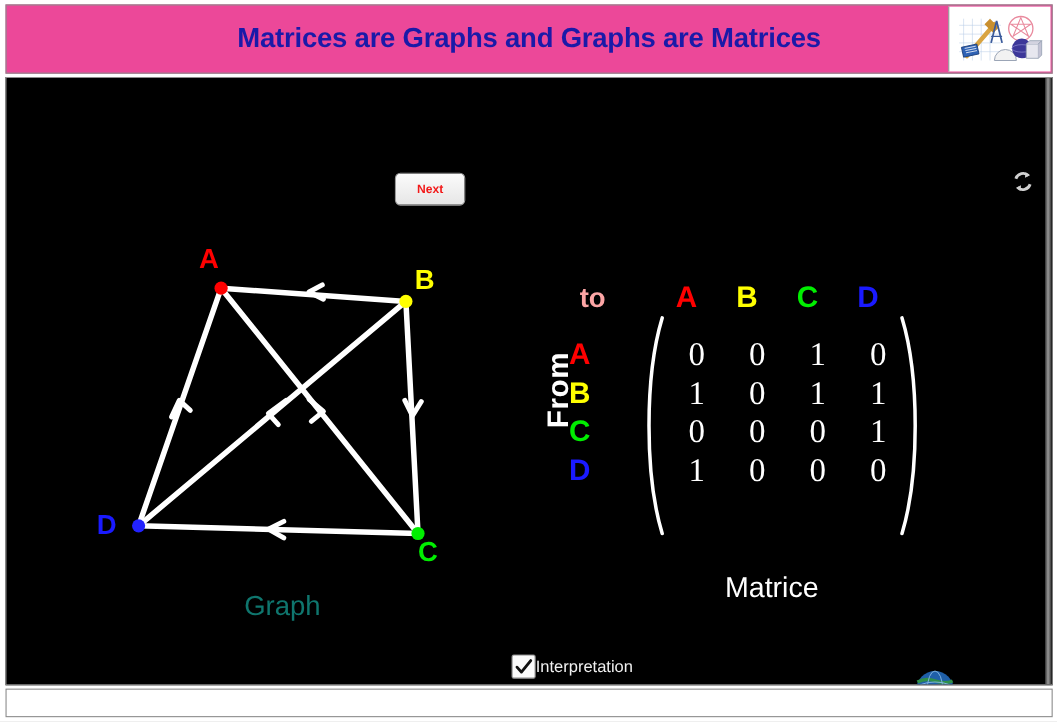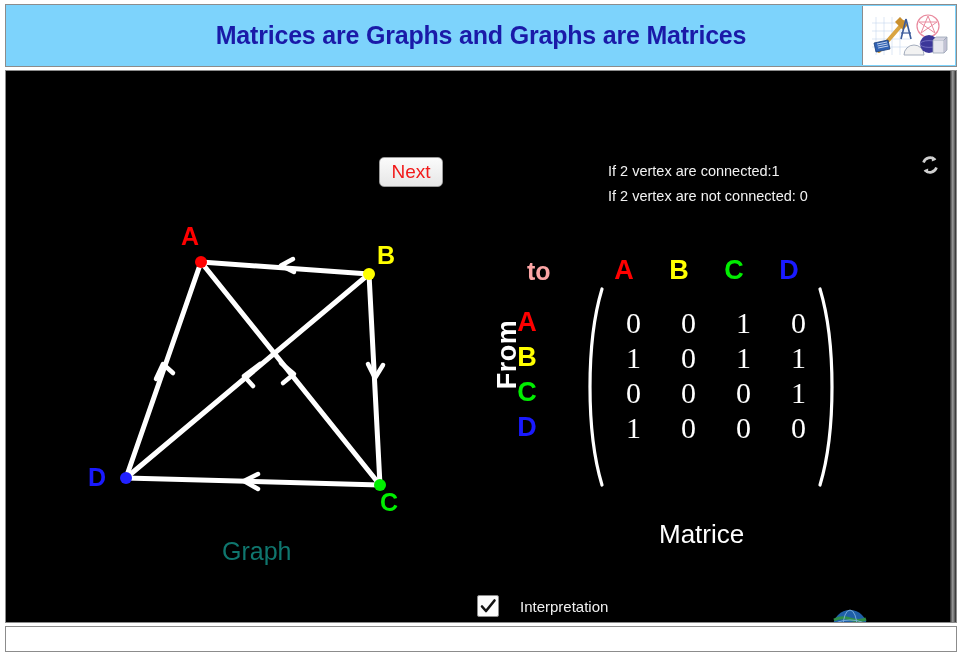--- a/index.html
+++ b/index.html
@@ -23,21 +23,21 @@
     box-sizing: border-box;
     padding: 4px 4px 4px 5px;
   }
 
   
   #header {
     position: relative;
     box-sizing: border-box;
     height: 63px;
     border: 1px solid #8c8c8c;
-    background: #7dd3fc;
+    background: #ec4899;
     display: flex;
     align-items: center;
     justify-content: center;
   }
   #title {
     color: #1a1aa8;
     font-size: 25px;
     font-weight: bold;
     letter-spacing: -0.2px;
     white-space: nowrap;
@@ -96,29 +96,28 @@
   #next-button {
     position: absolute;
     left: 353px;
     top: 86px;
     width: 62px;
     height: 28px;
     border: 1px solid #9a9a9a;
     border-radius: 5px;
     background: linear-gradient(to bottom, #fbfbfb, #e6e6e6);
     color: #f21a1a;
-    font-size: 19px;
-    font-weight: normal;
+    font-size: 11px;
+    font-weight: bold;
     display: flex;
     align-items: center;
     justify-content: center;
     cursor: pointer;
     user-select: none;
     box-shadow: 0 1px 1px rgba(0,0,0,0.4);
-    margin-left: 20px;
   }
 
   
   #legend {
     position: absolute;
     left: 602px;
     top: 88px;
     color: #f2f2f2;
     font-size: 14.5px;
     line-height: 25px;
@@ -249,24 +248,23 @@
     text-align: right;
   }
 
   
   #interp-row {
     position: absolute;
     left: 459px;
     top: 524px;
     display: flex;
     align-items: center;
-    gap: 21px;
+    gap: 0;
     cursor: pointer;
     user-select: none;
-    margin-left: 12px;
   }
   #interp-box {
     width: 20px;
     height: 20px;
     background: #fbfbfb;
     border: 1px solid #8a8a8a;
     border-radius: 2px;
     position: relative;
     flex: none;
   }
@@ -329,24 +327,20 @@
         <path d="M74 29 L77 26 L77 39 L74 42" fill="#c2c2d4" stroke="#9aa4b5" stroke-width="0.8"></path>
       </svg>
     </div>
   </div>
 
   <div id="stage-wrap">
     <div id="stage">
 
       <div id="next-button">Next</div>
 
-      <div id="legend">
-        <div>If 2 vertex are connected:1</div>
-        <div>If 2 vertex are not connected: 0</div>
-      </div>
 
       <div id="refresh-icon">
         <svg width="24" height="24" viewBox="0 0 24 24">
           <path d="M5.5 9.5 A7 7 0 0 1 17 6.6" fill="none" stroke="#cfcfcf" stroke-width="2.6"></path>
           <path d="M18.5 14.5 A7 7 0 0 1 7 17.4" fill="none" stroke="#cfcfcf" stroke-width="2.6"></path>
           <path d="M14.2 3.6 L18.4 6.4 L13.8 8.6 Z" fill="#cfcfcf"></path>
           <path d="M9.8 20.4 L5.6 17.6 L10.2 15.4 Z" fill="#cfcfcf"></path>
         </svg>
       </div>
 

